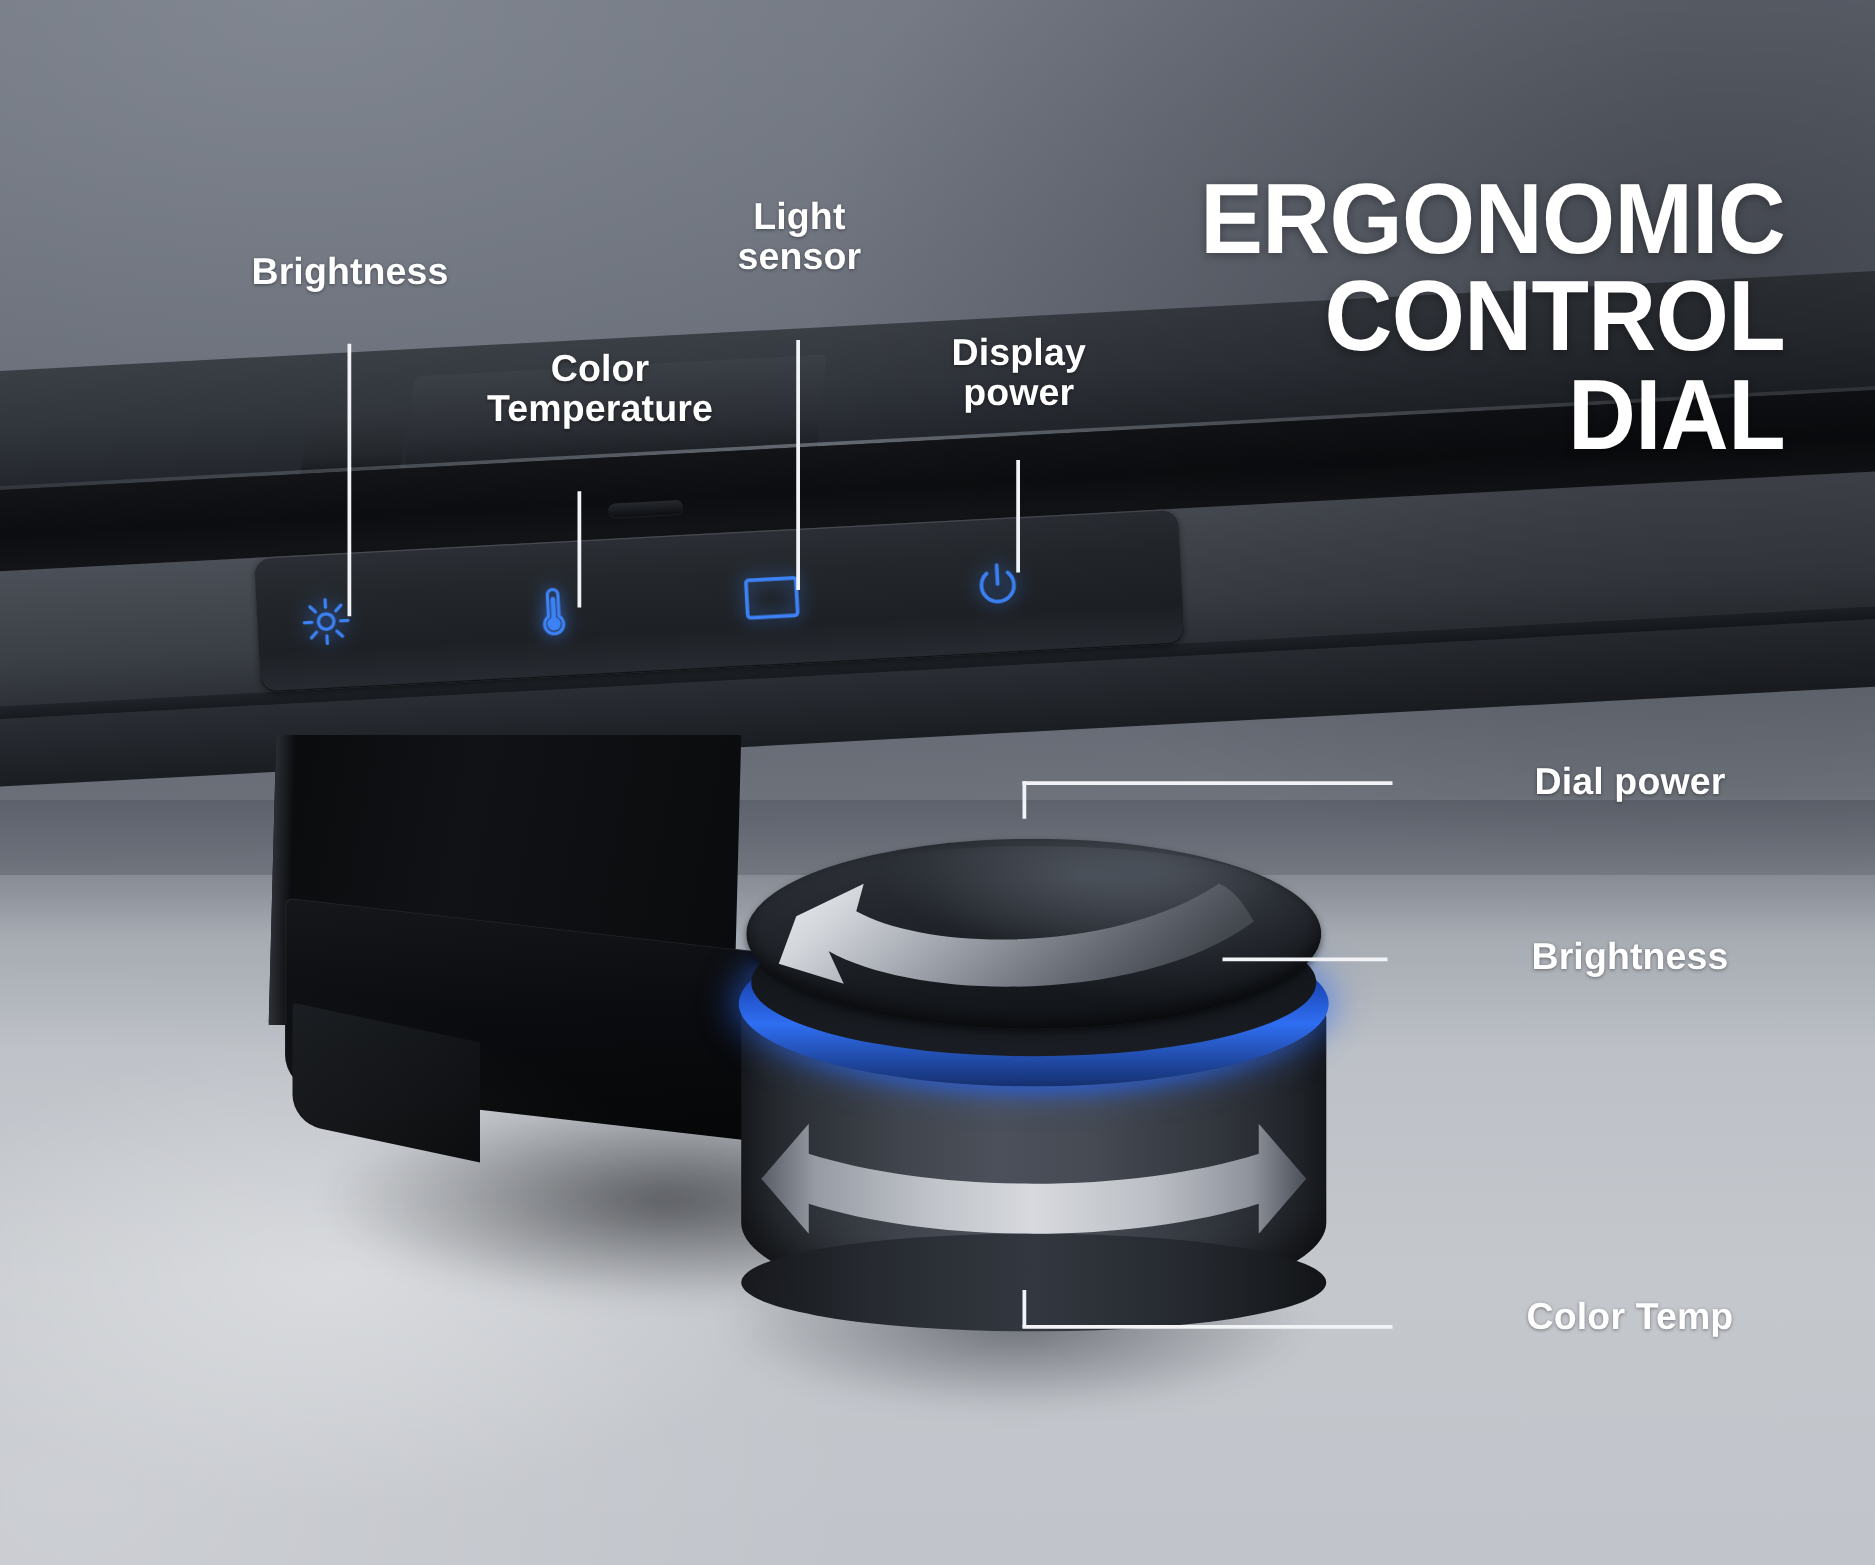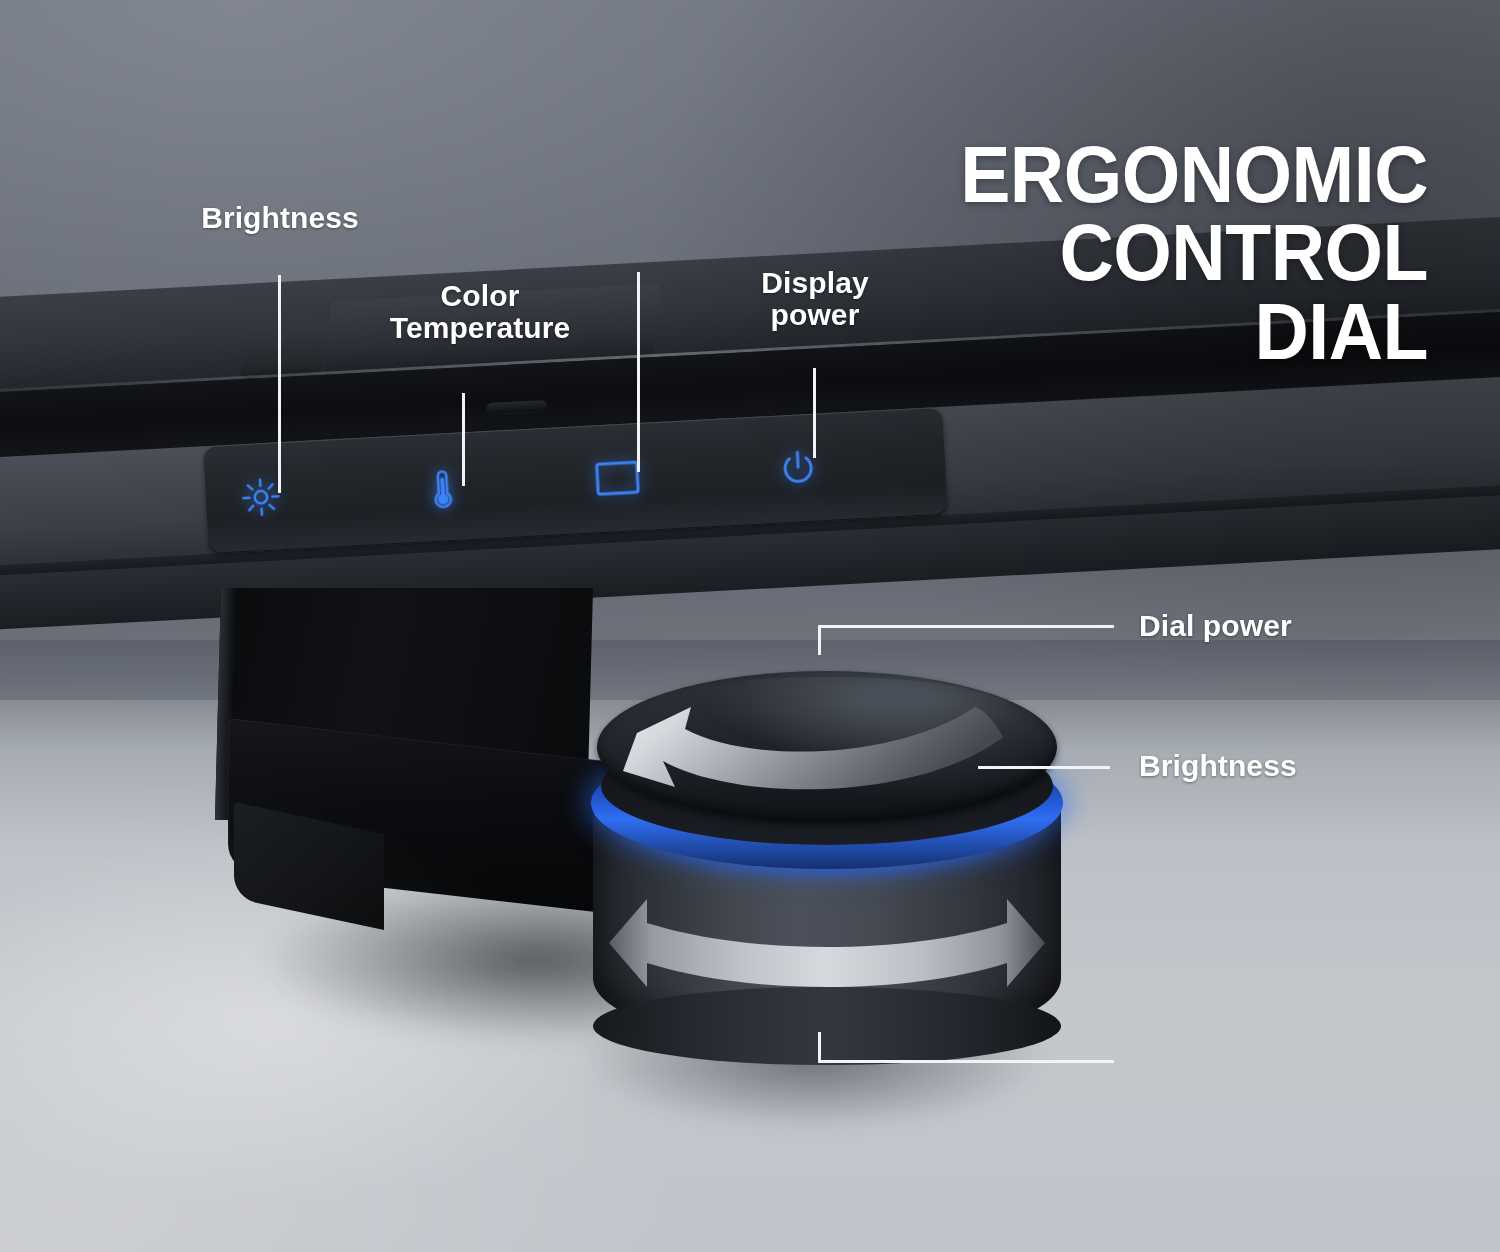--- a/index.html
+++ b/index.html
@@ -216,21 +216,21 @@
   .label{
     position:absolute;
     color:#ffffff;
     font-weight:700;
     letter-spacing:.1px;
     line-height:1.05;
     text-shadow:0 1px 3px rgba(0,0,0,.42);
     white-space:pre-line;
   }
   .label.c{text-align:center;}
-  .label.l{text-align:left;}
+  .label.l{text-align:center;}
 
   .leader{position:absolute;background:#f1f3f6;}
   .leader.v{width:3px;}
   .leader.h{height:3px;}
 
   
   .title{
     position:absolute;right:72px;top:136px;
     width:620px;
     text-align:right;
@@ -396,33 +396,36 @@
 
   <div class="wall-vignette"></div>
 
   <div class="label c" style="left:150px;top:202px;width:260px;font-size:30px;">Brightness</div>
   <div class="leader v" style="left:278px;top:275px;height:218px;"></div>
 
   <div class="label c" style="left:330px;top:280px;width:300px;font-size:30px;">Color
 Temperature</div>
   <div class="leader v" style="left:462px;top:393px;height:93px;"></div>
 
+  <div class="label c" style="left:512px;top:158px;width:255px;font-size:30px;">Light
+sensor</div>
   <div class="leader v" style="left:637px;top:272px;height:200px;"></div>
 
   <div class="label c" style="left:690px;top:267px;width:250px;font-size:30px;">Display
 power</div>
   <div class="leader v" style="left:813px;top:368px;height:90px;"></div>
 
   <div class="label l" style="left:1139px;top:610px;width:330px;font-size:30px;">Dial power</div>
   <div class="leader h" style="left:818px;top:625px;width:296px;"></div>
   <div class="leader v" style="left:818px;top:625px;height:30px;"></div>
 
   <div class="label l" style="left:1139px;top:750px;width:330px;font-size:30px;">Brightness</div>
   <div class="leader h" style="left:978px;top:766px;width:132px;"></div>
 
+  <div class="label l" style="left:1139px;top:1038px;width:330px;font-size:30px;">Color Temp</div>
   <div class="leader h" style="left:818px;top:1060px;width:296px;"></div>
   <div class="leader v" style="left:818px;top:1032px;height:30px;"></div>
 
   <div class="title">
     <span>ERGONOMIC</span>
     <span>CONTROL</span>
     <span>DIAL</span>
   </div>
 
 </div>

